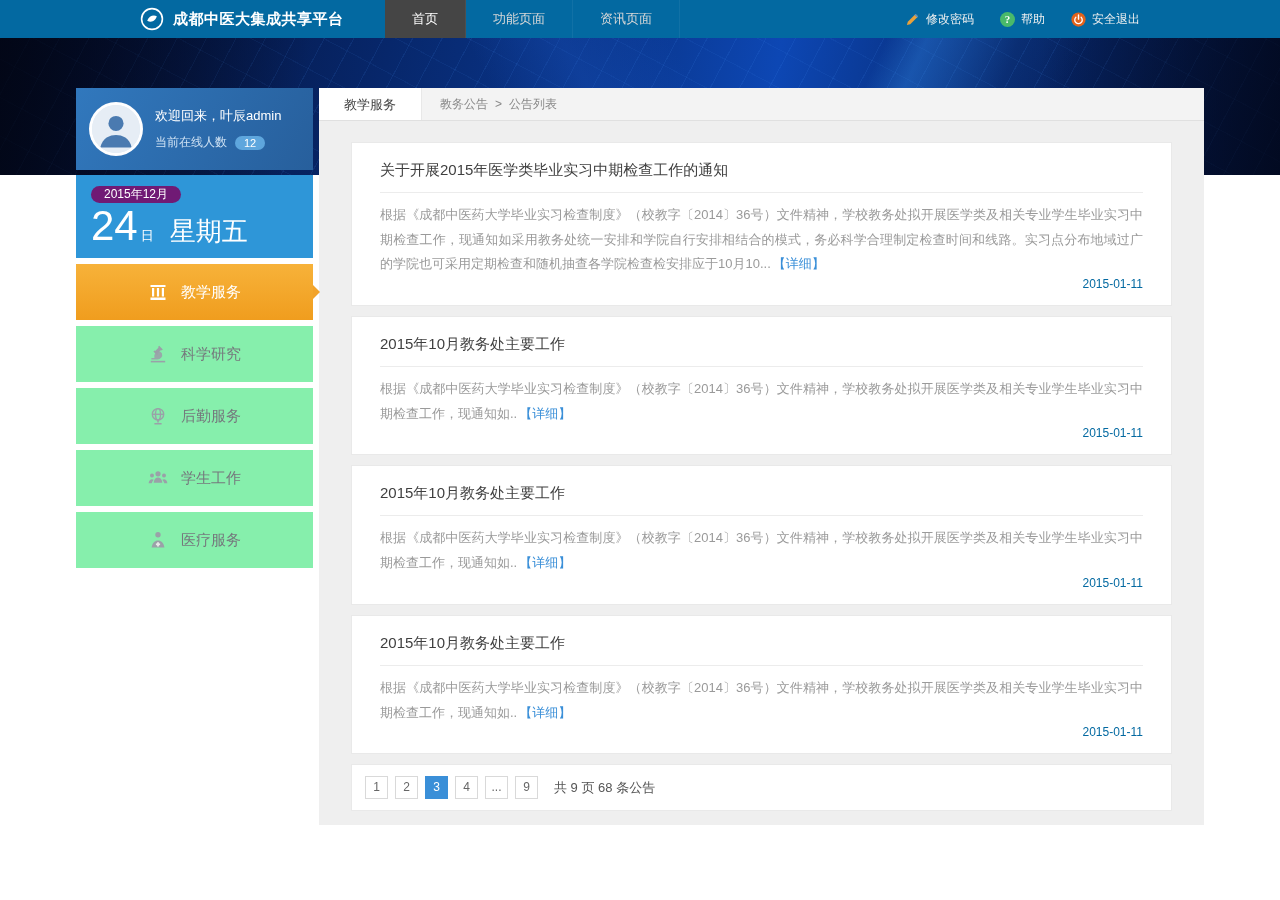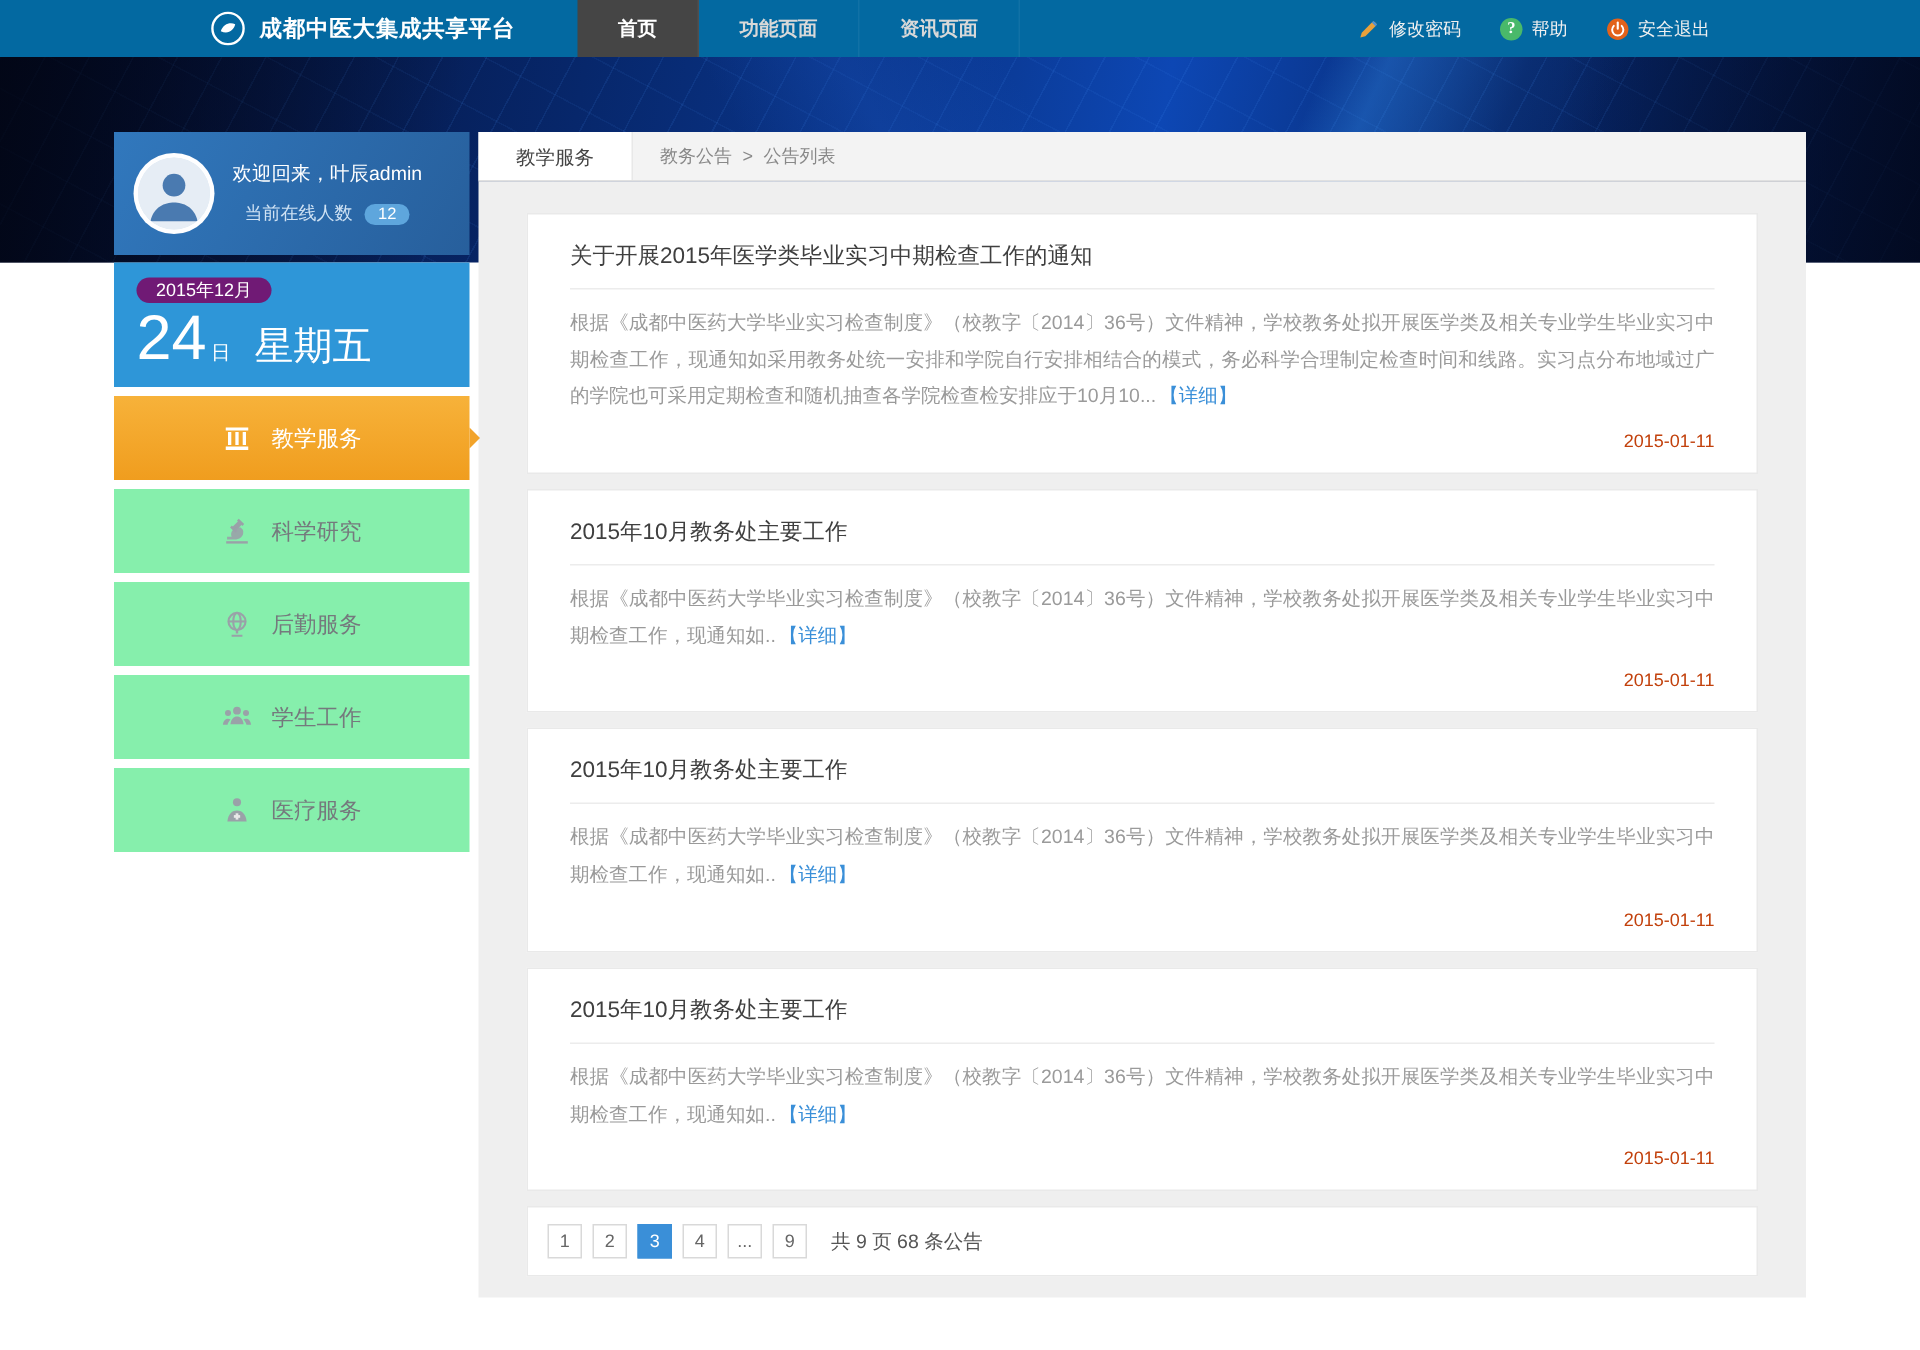--- a/index.html
+++ b/index.html
@@ -9,21 +9,21 @@
     background:#fff; overflow:hidden; position:relative;
   }
   a { text-decoration:none; cursor:pointer; }
 
   
   .topbar { height:38px; background:#0369a1; position:relative; z-index:3; }
   .topbar-inner { width:1000px; margin:0 auto; height:38px; display:flex; align-items:stretch; }
   .brand { display:flex; align-items:center; gap:9px; width:245px; color:#fff;
            font-size:15px; font-weight:bold; letter-spacing:.5px; }
   .brand svg { width:24px; height:24px; flex:0 0 24px; }
-  .topnav { display:flex;font-weight:bold; }
+  .topnav { display:flex; }
   .topnav a { display:block; line-height:38px; padding:0 27px; color:#d8d8d8; font-size:13px;
               border-right:1px solid rgba(255,255,255,.06); }
   .topnav a.active { background:#454545; color:#fff; }
   .top-actions { margin-left:auto; display:flex; align-items:center; gap:26px; }
   .top-actions a { display:flex; align-items:center; gap:6px; color:#f0f0f0; font-size:12px;font-family:Liberation Serif, serif; }
   .top-actions svg { width:15px; height:15px; }
   .icon-circle { display:inline-flex; width:15px; height:15px; border-radius:50%;
                  background:#49b96a; color:#fff; font-size:11px; font-weight:bold;
                  align-items:center; justify-content:center; }
 
@@ -48,21 +48,21 @@
             position:relative; z-index:2; align-items:flex-start; }
 
   
   .sidebar { flex:0 0 237px; width:237px; }
   .user-card { height:82px; background:linear-gradient(120deg,#3178bd,#275f9c);
                display:flex; align-items:center; padding:0 13px; gap:12px; }
   .avatar { width:54px; height:54px; flex:0 0 54px; border-radius:50%;
             border:3px solid rgba(255,255,255,.95); background:#dce8f3; overflow:hidden; }
   .avatar svg { width:100%; height:100%; display:block; }
   .welcome-line1 { color:#fff; font-size:13px; margin-bottom:9px; }
-  .welcome-line2 { color:#cfe2f4; font-size:12px; display:flex; align-items:center; gap:8px;justify-content:center; }
+  .welcome-line2 { color:#cfe2f4; font-size:12px; display:flex; align-items:center; gap:8px; }
   .badge { background:#5ea6dd; color:#fff; border-radius:9px; padding:1px 9px; font-size:11px; }
 
   .date-card { margin-top:5px; height:83px; background:#2e96d8; padding:9px 15px; color:#fff; }
   .month-pill { display:inline-block; background:#701a75; border-radius:10px;
                 padding:0 13px; font-size:12px; }
   .date-row { display:flex; align-items:baseline; margin-top:0px; }
   .day-num { font-size:42px; font-weight:400; line-height:1.1; }
   .day-unit { font-size:13px; margin-left:3px; }
   .weekday { font-size:26px; margin-left:16px; }
 
@@ -86,21 +86,21 @@
   .breadcrumb { line-height:33px; margin-left:18px; color:#888; font-size:12px;
                 display:flex; gap:7px; align-items:center; }
   .breadcrumb a { color:#888; }
 
   .board { background:#efefef; padding:21px 32px 14px; }
   .card { background:#fff; border:1px solid #e9e9e9; padding:18px 28px 12px; margin-bottom:10px; }
   .card-title { font-size:15px; font-weight:normal; color:#3f3f3f; padding-bottom:12px;
                 border-bottom:1px solid #ececec; margin-bottom:10px; cursor:pointer; }
   .card-body { font-size:13px; color:#9a9a9a; line-height:1.9; text-align:justify; }
   .more { color:#3a8fd8; margin-left:2px; }
-  .card-date { text-align:right; color:#c2410c; font-size:12px; margin-top:10px; padding-bottom:2px; }
+  .card-date { text-align:right; color:#0369a1; font-size:12px; margin-top:0; padding-bottom:2px; }
 
   .pagebar { background:#fff; border:1px solid #e9e9e9; padding:11px 13px; display:flex;
              align-items:center; gap:7px; }
   .page { min-width:23px; height:23px; line-height:21px; text-align:center;
           border:1px solid #d9d9d9; background:#fff; color:#666; padding:0 5px; font-size:12px; }
   .page.active { background:#3a8fd8; border-color:#3a8fd8; color:#fff; }
   .page.ellipsis { cursor:default; }
   .page-summary { margin-left:9px; color:#555; font-size:13px; }
 </style>
 </head>

